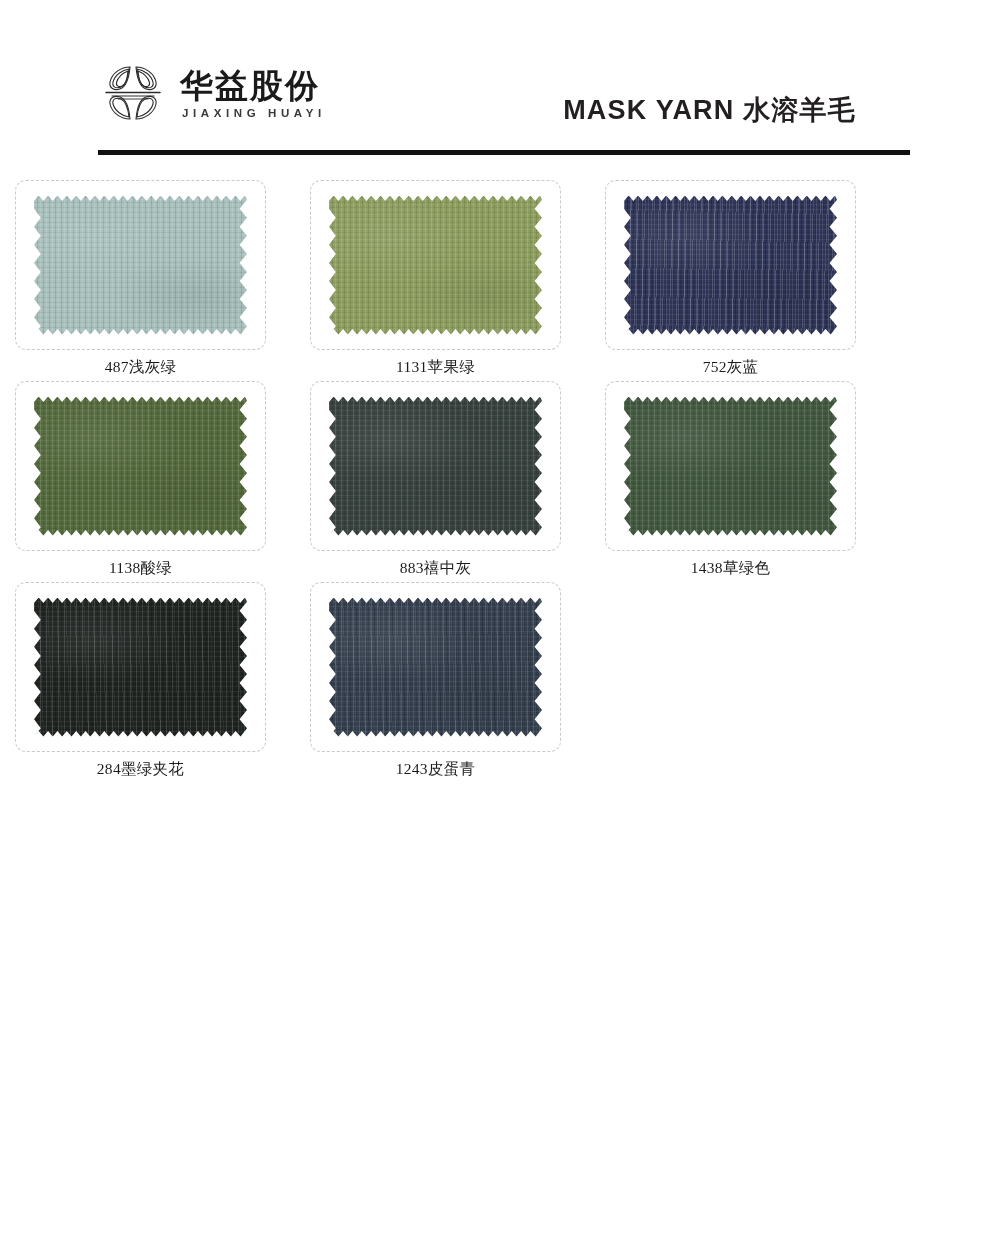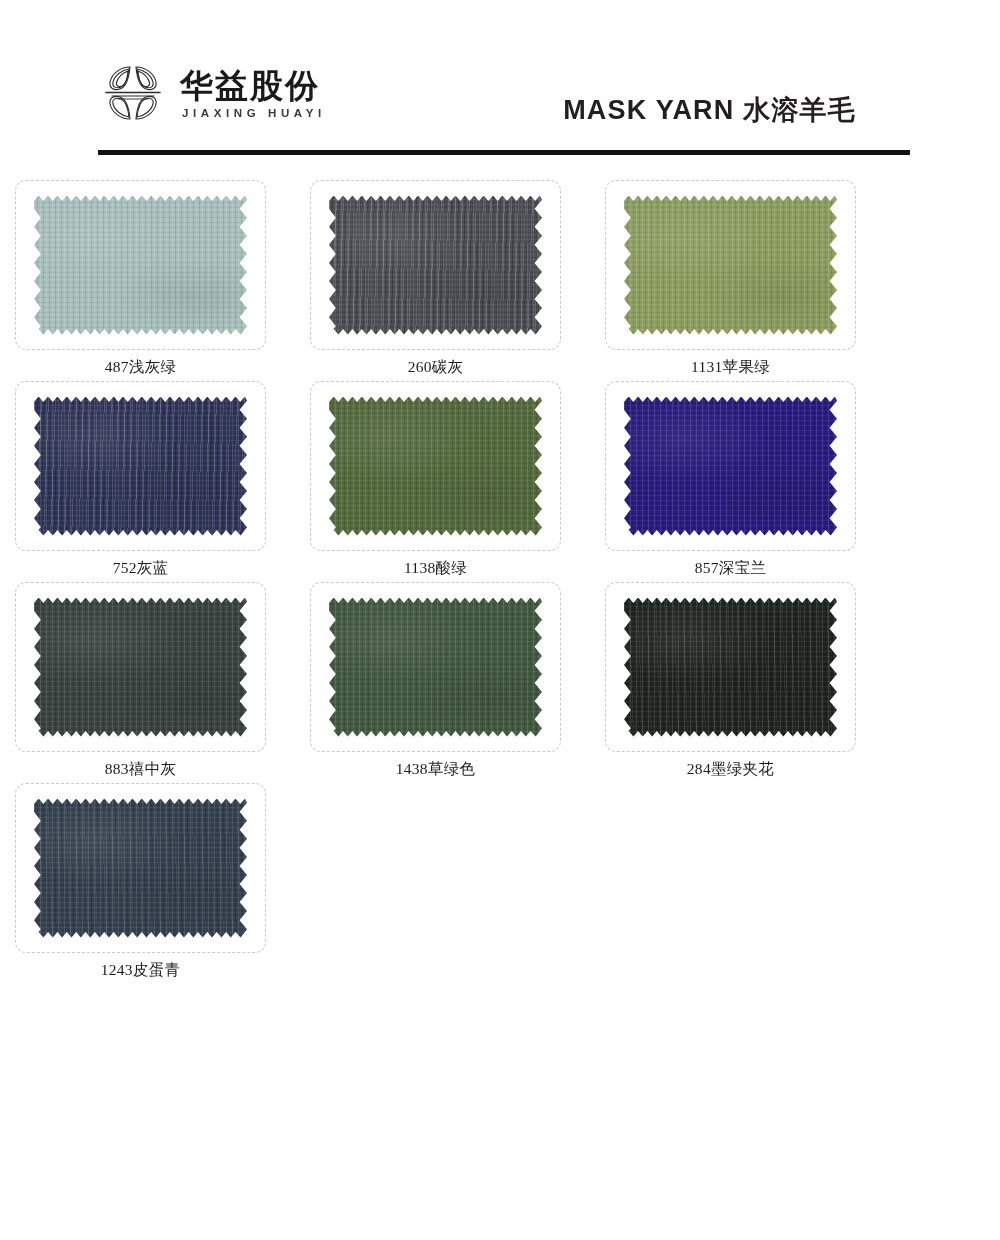--- a/index.html
+++ b/index.html
@@ -247,29 +247,20 @@
     <div class="swatch-frame">
       <div class="swatch">
         <div class="swatch-shadow"></div>
         <div class="swatch-body" style="--c: #a8c1bd;"></div>
       </div>
     </div>
     <div class="swatch-label">487浅灰绿</div>
   </div>
 
 
-  <div class="cell">
-    <div class="swatch-frame">
-      <div class="swatch">
-        <div class="swatch-shadow"></div>
-        <div class="swatch-body" style="--c: #4c4e53; background-image: repeating-linear-gradient(92deg, rgba(255, 255, 255, 0.16) 0px, rgba(255, 255, 255, 0.16) 1px, rgba(0, 0, 0, 0) 1px, rgba(0, 0, 0, 0) 3px, rgba(0, 0, 0, 0.16) 3px, rgba(0, 0, 0, 0.16) 4px, rgba(0, 0, 0, 0) 4px, rgba(0, 0, 0, 0) 7px);"></div>
-      </div>
-    </div>
-    <div class="swatch-label">260碳灰</div>
-  </div>
 
   <div class="cell">
     <div class="swatch-frame">
       <div class="swatch">
         <div class="swatch-shadow"></div>
         <div class="swatch-body" style="--c: #8d9e5f;"></div>
       </div>
     </div>
     <div class="swatch-label">1131苹果绿</div>
   </div>
@@ -289,29 +280,20 @@
   <div class="cell">
     <div class="swatch-frame">
       <div class="swatch">
         <div class="swatch-shadow"></div>
         <div class="swatch-body" style="--c: #546a3c;"></div>
       </div>
     </div>
     <div class="swatch-label">1138酸绿</div>
   </div>
 
-  <div class="cell">
-    <div class="swatch-frame">
-      <div class="swatch">
-        <div class="swatch-shadow"></div>
-        <div class="swatch-body" style="--c: #271b7e;"></div>
-      </div>
-    </div>
-    <div class="swatch-label">857深宝兰</div>
-  </div>
 
   <div class="cell">
     <div class="swatch-frame">
       <div class="swatch">
         <div class="swatch-shadow"></div>
         <div class="swatch-body" style="--c: #38423e;"></div>
       </div>
     </div>
     <div class="swatch-label">883禧中灰</div>
   </div>

